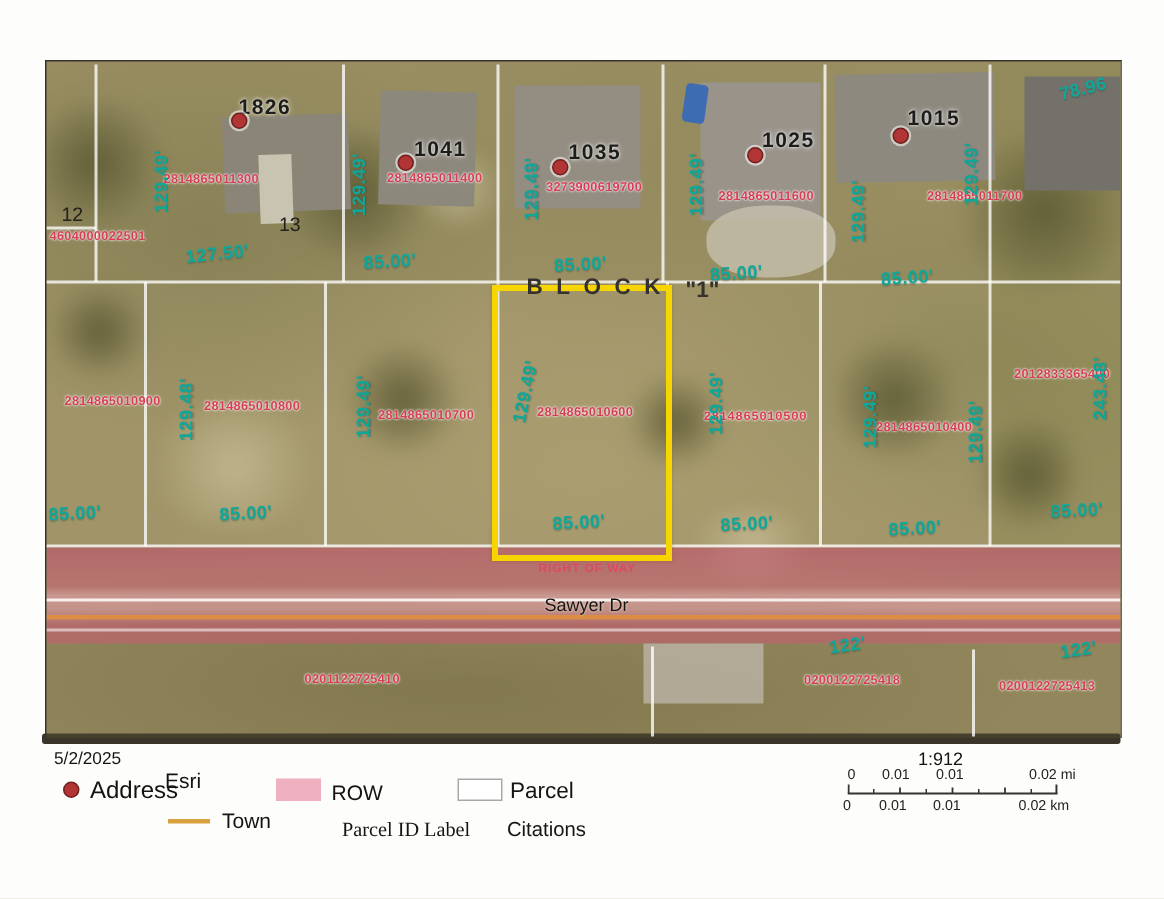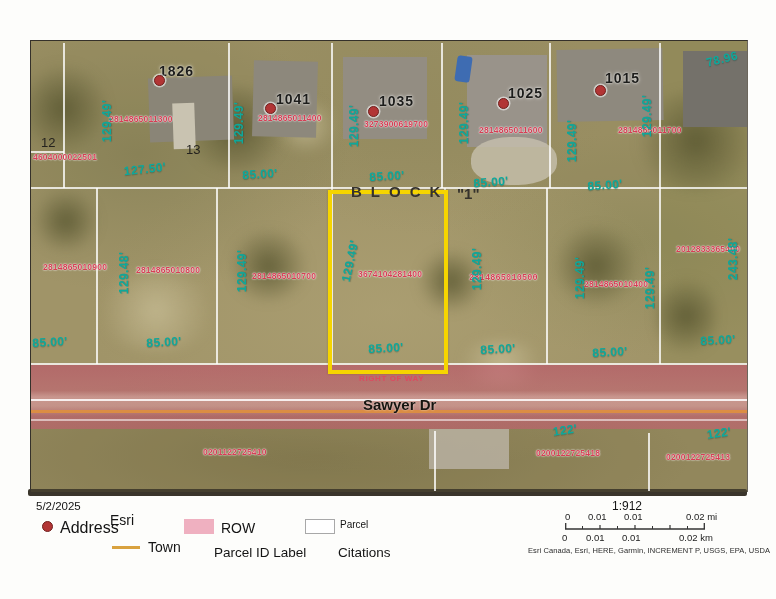--- a/index.html
+++ b/index.html
@@ -37,21 +37,21 @@
   .addr{position:absolute;z-index:8;font-size:14px;font-weight:bold;color:#1d1d1b;letter-spacing:1px;
         text-shadow:0 0 2px rgba(255,255,255,.85),0 0 4px rgba(255,255,255,.55);}
   .dot{position:absolute;z-index:8;width:9px;height:9px;border-radius:50%;background:#b23535;
        border:1.5px solid #71201d;box-shadow:0 0 0 1.5px rgba(255,255,255,.55);}
   .lot{position:absolute;z-index:8;font-size:13px;color:#24221e;font-weight:normal;}
   #block-word{position:absolute;z-index:8;left:320px;top:142px;font-size:15px;color:#35322c;
               letter-spacing:9px;font-weight:bold;}
   #block-num{position:absolute;z-index:8;left:426px;top:144px;font-size:15px;color:#35322c;font-weight:bold;}
   #row-text{position:absolute;z-index:8;left:328px;top:333px;font-size:8px;font-weight:bold;
             color:rgba(226,68,94,.85);letter-spacing:.6px;}
-  #road-name{position:absolute;z-index:8;left:332px;top:355px;font-size:15px;font-weight:bold;color:#16140f;
+  #road-name{position:absolute;z-index:8;left:332px;top:355px;font-size:12px;font-weight:normal;color:#16140f;
              text-shadow:0 0 2px rgba(255,255,255,.7);}
   
   .leg{position:absolute;color:#141414;}
   .swatch{position:absolute;}
   #scalebar-ruler{position:absolute;left:565px;top:522px;z-index:2;}
   .tick-label{position:absolute;font-size:9.5px;color:#222;}
   #attribution{position:absolute;left:528px;top:546px;font-size:7.5px;color:#2b2b2b;letter-spacing:.1px;}
 </style>
 </head>
 <body>
@@ -129,21 +129,21 @@
 
     <span class="pid" style="left:2px;top:111px;">4604000022501</span>
     <span class="pid" style="left:78px;top:73px;">2814865011300</span>
     <span class="pid" style="left:227px;top:72px;">2814865011400</span>
     <span class="pid" style="left:333px;top:78px;">3273900619700</span>
     <span class="pid" style="left:448px;top:84px;">2814865011600</span>
     <span class="pid" style="left:552px;top:84px;margin-left:35px;">2814865011700</span>
     <span class="pid" style="left:12px;top:221px;">2814865010900</span>
     <span class="pid" style="left:105px;top:224px;">2814865010800</span>
     <span class="pid" style="left:221px;top:230px;">2814865010700</span>
-    <span class="pid" style="left:327px;top:228px;">3674104281400</span>
+    <span class="pid" style="left:327px;top:228px;">2814865010600</span>
     <span class="pid" style="left:438px;top:232px;font-family:Liberation Mono, monospace;">2814865010500</span>
     <span class="pid" style="left:553px;top:238px;">2814865010400</span>
     <span class="pid" style="left:645px;top:203px;">2012833365400</span>
     <span class="pid" style="left:172px;top:406px;">0201122725410</span>
     <span class="pid" style="left:505px;top:407px;">0200122725418</span>
     <span class="pid" style="left:635px;top:411px;">0200122725413</span>
 
     <span class="dim v" style="left:50px;top:73px;">129.49'</span>
     <span class="dim v" style="left:182px;top:75px;">129.49'</span>
     <span class="dim v" style="left:297px;top:78px;">129.49'</span>
@@ -184,24 +184,24 @@
 
   <span class="dot" style="position:absolute;left:42px;top:521px;z-index:2;"></span>
   <span class="leg" style="left:60px;top:519px;font-size:16px;">Address</span>
 
   <span class="leg" style="left:110px;top:512px;font-size:14px;">Esri</span>
   <span class="swatch" style="left:112px;top:546px;width:28px;height:3px;background:#d9a23f;"></span>
   <span class="leg" style="left:148px;top:539px;font-size:14px;">Town</span>
 
   <span class="swatch" style="left:184px;top:519px;width:30px;height:15px;background:#efb0c0;"></span>
   <span class="leg" style="left:221px;top:520px;font-size:14px;">ROW</span>
-  <span class="leg" style="left:214px;top:545px;font-size:13.5px;">Parcel ID Label</span>
+  <span class="leg" style="left:228px;top:545px;font-size:13.5px;font-family:Liberation Serif, serif;">Parcel ID Label</span>
 
   <span class="swatch" style="left:305px;top:519px;width:28px;height:13px;background:#fff;border:1.5px solid #a8a8a8;"></span>
-  <span class="leg" style="left:340px;top:519px;font-size:10px;">Parcel</span>
+  <span class="leg" style="left:340px;top:519px;font-size:15px;">Parcel</span>
   <span class="leg" style="left:338px;top:545px;font-size:13.5px;">Citations</span>
 
   <span class="leg" style="left:612px;top:499px;font-size:12px;">1:912</span>
   <span class="tick-label" style="left:565px;top:511px;">0</span>
   <span class="tick-label" style="left:588px;top:511px;">0.01</span>
   <span class="tick-label" style="left:624px;top:511px;">0.01</span>
   <span class="tick-label" style="left:686px;top:511px;">0.02 mi</span>
   <svg id="scalebar-ruler" width="144" height="10" viewBox="0 0 144 10">
     <line x1="0" y1="7" x2="140" y2="7" stroke="#333" stroke-width="1.3"></line>
     <line x1="0.7" y1="1" x2="0.7" y2="7" stroke="#333" stroke-width="1.3"></line>
@@ -211,15 +211,14 @@
     <line x1="70" y1="3" x2="70" y2="7" stroke="#333" stroke-width="1.2"></line>
     <line x1="87.5" y1="4" x2="87.5" y2="7" stroke="#333" stroke-width="1"></line>
     <line x1="105" y1="3" x2="105" y2="7" stroke="#333" stroke-width="1.2"></line>
     <line x1="122.5" y1="4" x2="122.5" y2="7" stroke="#333" stroke-width="1"></line>
     <line x1="139.3" y1="1" x2="139.3" y2="7" stroke="#333" stroke-width="1.3"></line>
   </svg>
   <span class="tick-label" style="left:562px;top:532px;">0</span>
   <span class="tick-label" style="left:586px;top:532px;">0.01</span>
   <span class="tick-label" style="left:622px;top:532px;">0.01</span>
   <span class="tick-label" style="left:679px;top:532px;">0.02 km</span>
-  <span id="attribution">Esri Canada, Esri, HERE, Garmin, INCREMENT P, USGS, EPA, USDA</span>
 
 </div>
 
 </body></html>

